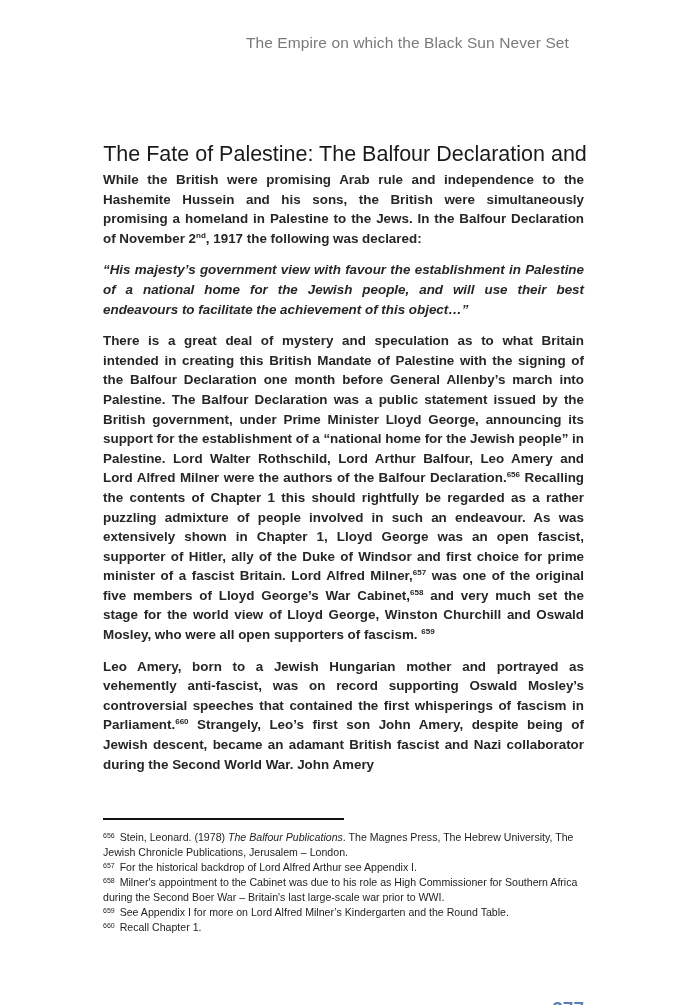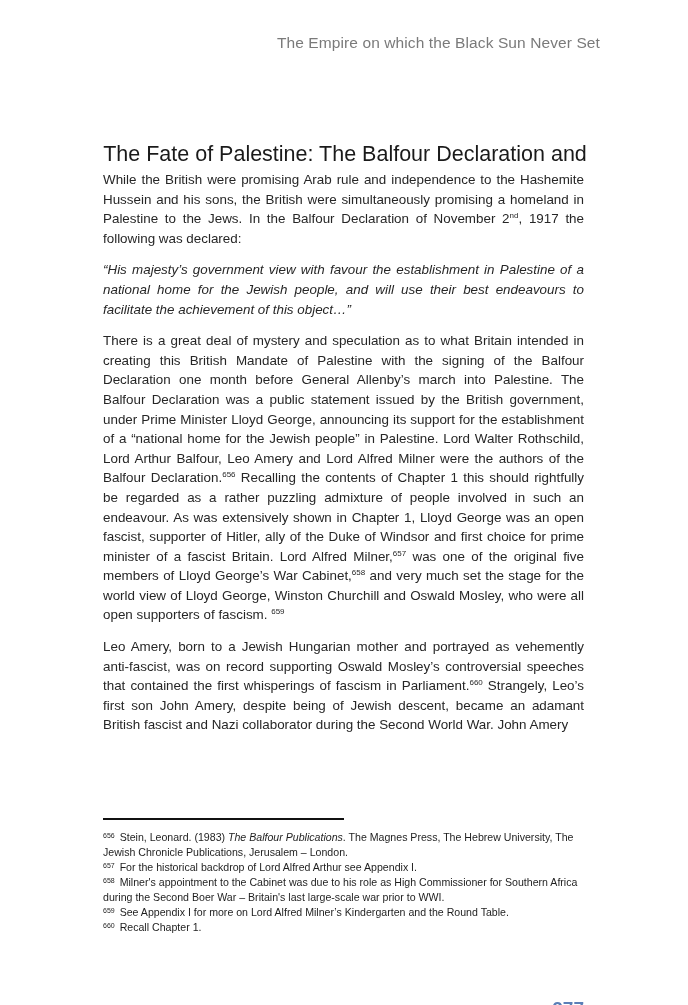--- a/index.html
+++ b/index.html
@@ -1,23 +1,23 @@
 <!DOCTYPE html>
 <html><head>
   <meta charset="utf-8">
   <style>
     html, body { margin: 0; padding: 0; background: #ffffff; }
     body { width: 688px; height: 1005px; position: relative; overflow: hidden;
            font-family: "Liberation Sans", "DejaVu Sans", sans-serif; color: #222; }
-    .running-head { position: absolute; right: 88px; top: 34px; font-size: 15.5px; color: #7a7a7a; letter-spacing: 0.1px; }
+    .running-head { position: absolute; right: 119px; top: 34px; font-size: 15.5px; color: #7a7a7a; letter-spacing: 0.1px; }
     .title { position: absolute; left: 100px; width: 490px; top: 96px; text-align: center;
              font-size: 21.5px; line-height: 29px; color: #1a1a1a; margin-top: 44px; }
     .body { position: absolute; left: 103px; width: 481px; font-size: 13.4px; line-height: 19.6px;
             text-align: justify; color: #262626; }
-    .body p { margin: 0 0 12px 0; }
+    .body p { margin: 0 0 12px 0; font-weight: bold; }
     .quote { font-style: italic; }
     sup { font-size: 8px; line-height: 0; vertical-align: 5px; }
     .p1 { top: 170px; }
     .footnote-rule { position: absolute; left: 103px; top: 818px; width: 241px; height: 2px; background: #111; }
     .footnotes { position: absolute; left: 103px; top: 830px; width: 490px; font-size: 10.6px; line-height: 15px; color: #1e1e1e; }
     .footnotes div { margin: 0; }
     .fn-num { font-size: 7px; vertical-align: 3px; line-height: 0; margin-right: 2px; }
     .page-number { position: absolute; right: 104px; top: 998px; font-size: 19px; color: #5b7fb7; font-weight: bold; }
   </style>
 </head>
@@ -35,20 +35,20 @@
   <p class="quote">“His majesty’s government view with favour the establishment in Palestine of a national home for the Jewish people, and will use their best endeavours to facilitate the achievement of this object…”</p>
 
   <p><span>There is a great deal of mystery and speculation as to what Britain intended in creating this British Mandate of Palestine with the signing of the Balfour Declaration one month before General Allenby’s march into Palestine. The Balfour Declaration was a public statement issued by the British government, under Prime Minister Lloyd George, announcing its support for the establishment of a “national home for the Jewish people” in Palestine. Lord Walter Rothschild, Lord Arthur Balfour, Leo Amery and Lord Alfred Milner were the authors of the Balfour Declaration.</span><sup>656</sup><span> Recalling the contents of Chapter 1 this should rightfully be regarded as a rather puzzling admixture of people involved in such an endeavour. As was extensively shown in Chapter 1, Lloyd George was an open fascist, supporter of Hitler, ally of the Duke of Windsor and first choice for prime minister of a fascist Britain. Lord Alfred Milner,</span><sup>657</sup><span> was one of the original five members of Lloyd George’s War Cabinet,</span><sup>658</sup><span> and very much set the stage for the world view of Lloyd George, Winston Churchill and Oswald Mosley, who were all open supporters of fascism. </span><sup>659</sup></p>
 
   <p><span>Leo Amery, born to a Jewish Hungarian mother and portrayed as vehemently anti-fascist, was on record supporting Oswald Mosley’s controversial speeches that contained the first whisperings of fascism in Parliament.</span><sup>660</sup><span>  Strangely, Leo’s first son John Amery, despite being of Jewish descent, became an adamant British fascist and Nazi collaborator during the Second World War. John Amery</span></p>
 </div>
 
 <div class="footnote-rule"></div>
 
 <div class="footnotes">
-  <div><span class="fn-num">656</span><span> Stein, Leonard. (1983) </span><i>The Balfour Publications</i><span>. The Magnes Press, The Hebrew University, The Jewish Chronicle Publications, Jerusalem – London.</span></div>
+  <div><span class="fn-num">656</span><span> Stein, Leonard. (1978) </span><i>The Balfour Publications</i><span>. The Magnes Press, The Hebrew University, The Jewish Chronicle Publications, Jerusalem – London.</span></div>
   <div><span class="fn-num">657</span><span> For the historical backdrop of Lord Alfred Arthur see Appendix I.</span></div>
   <div><span class="fn-num">658</span><span> Milner's appointment to the Cabinet was due to his role as High Commissioner for Southern Africa during the Second Boer War – Britain's last large-scale war prior to WWI.</span></div>
   <div><span class="fn-num">659</span><span> See Appendix I for more on Lord Alfred Milner’s Kindergarten and the Round Table.</span></div>
   <div><span class="fn-num">660</span><span> Recall Chapter 1.</span></div>
 </div>
 
 <div class="page-number">pg. 277</div>
 
 </body></html>

